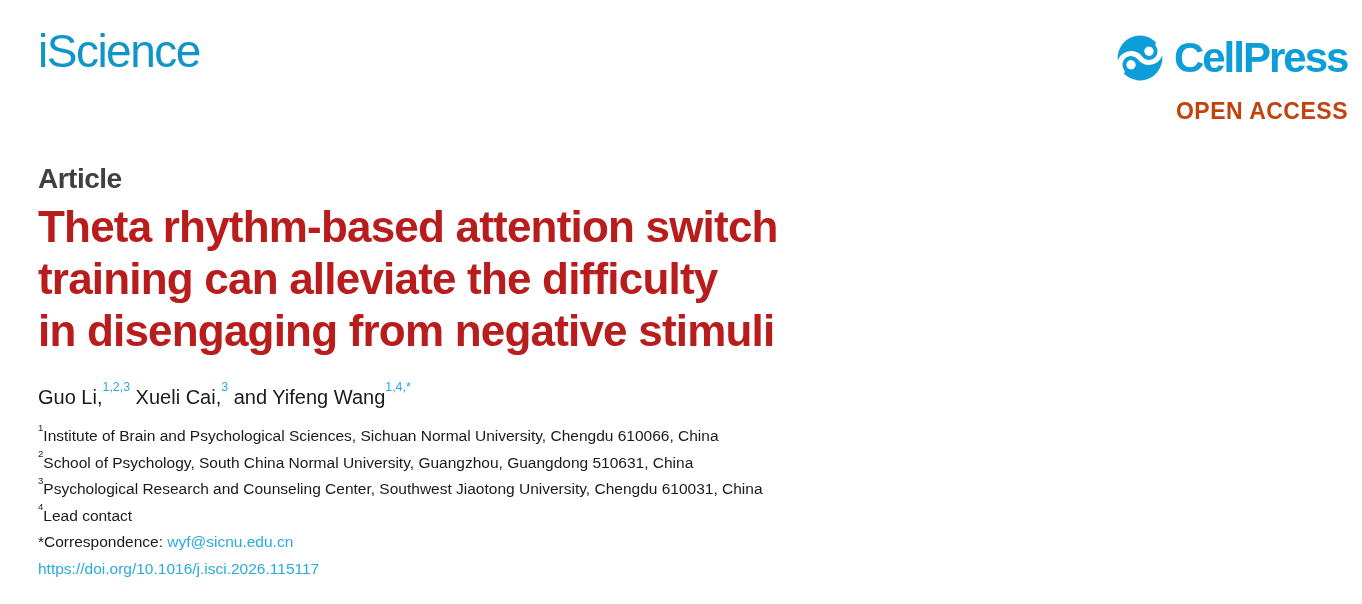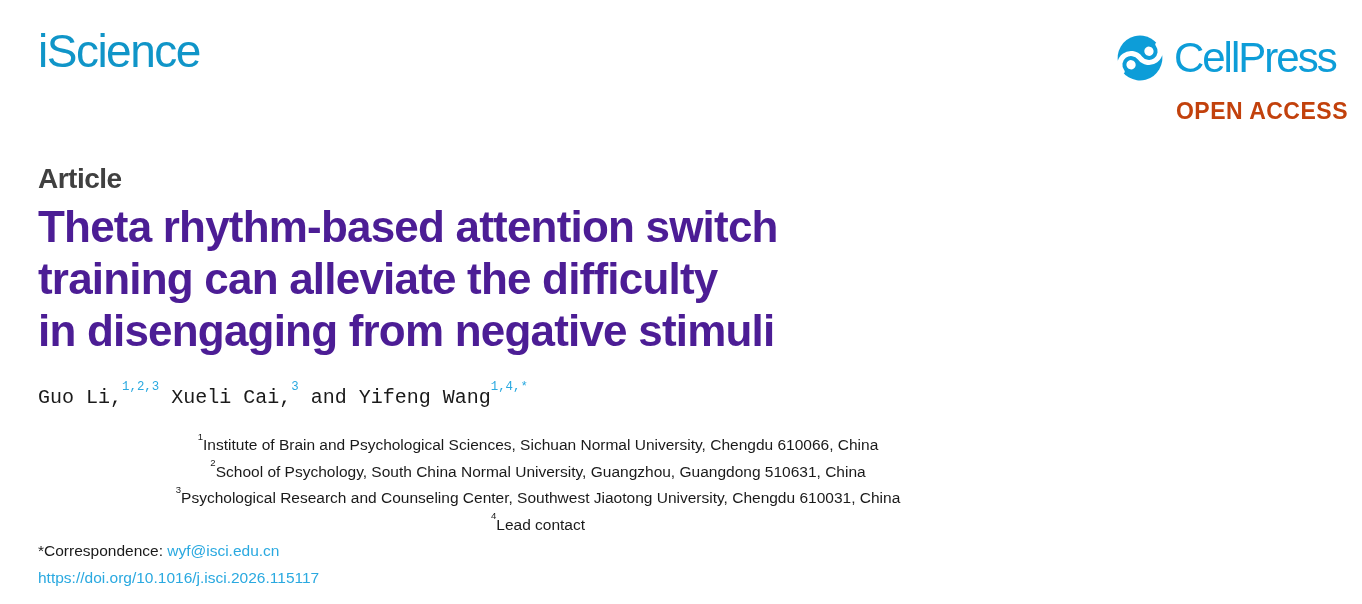--- a/index.html
+++ b/index.html
@@ -19,21 +19,21 @@
     letter-spacing: -1.5px;
     color: #1095c8;
   }
   .publisher {
     position: absolute; right: 14px; top: 30px;
     text-align: left;
   }
   .publisher-row { display: flex; align-items: center; gap: 6px; }
   .publisher-icon { width: 56px; height: 56px; flex: 0 0 auto; }
   .publisher-name {
-    font-size: 42px; font-weight: 400;
+    font-size: 42px; font-weight: 700;
     letter-spacing: -2px;
     color: #0d9dd8;
   }
   .publisher-sub {
     font-size: 23px; font-weight: 700;
     letter-spacing: 0.5px;
     color: #c2410c;
     padding-left: 64px;
     margin-top: 12px;
   }
@@ -43,35 +43,34 @@
   .kicker {
     font-size: 28px; font-weight: 700;
     color: #404040;
     letter-spacing: -0.5px;
   }
   .title {
     margin-top: 6px;
     font-size: 44px; font-weight: 700;
     line-height: 52px;
     letter-spacing: -0.8px;
-    color: #4c1d95;
+    color: #b91c1c;
   }
   .authors {
     margin-top: 29px;
     font-size: 20px;
     color: #1a1a1a;
-    font-family: Liberation Mono, monospace;
   }
   .authors sup, .affil sup {
     font-size: 62%;
     position: relative; top: -0.45em;
     line-height: 0;
   }
   .authors sup { color: #2aa9e0; }
-  .affils { margin-top: 23px; text-align: center; }
+  .affils { margin-top: 14px; }
   .affil, .corr-line, .doi-line {
     font-size: 15.5px;
     line-height: 26.5px;
     color: #1a1a1a;
   }
   .affil sup { color: #1a1a1a; }
   a.link { color: #2aa9e0; text-decoration: none; cursor: pointer; }
 </style>
 </head>
 <body>
@@ -110,20 +109,20 @@
   </div>
 
   <div class="affils">
     <div class="affil"><sup>1</sup><span>Institute of Brain and Psychological Sciences, Sichuan Normal University, Chengdu 610066, China</span></div>
     <div class="affil"><sup>2</sup><span>School of Psychology, South China Normal University, Guangzhou, Guangdong 510631, China</span></div>
     <div class="affil"><sup>3</sup><span>Psychological Research and Counseling Center, Southwest Jiaotong University, Chengdu 610031, China</span></div>
     <div class="affil"><sup>4</sup><span>Lead contact</span></div>
   </div>
 
   <div class="corr-line">
-    <span>*Correspondence: </span><a class="link">wyf@isci.edu.cn</a>
+    <span>*Correspondence: </span><a class="link">wyf@sicnu.edu.cn</a>
   </div>
 
   <div class="doi-line">
     <a class="link">https://doi.org/10.1016/j.isci.2026.115117</a>
   </div>
 
 </div>
 
 </body></html>

